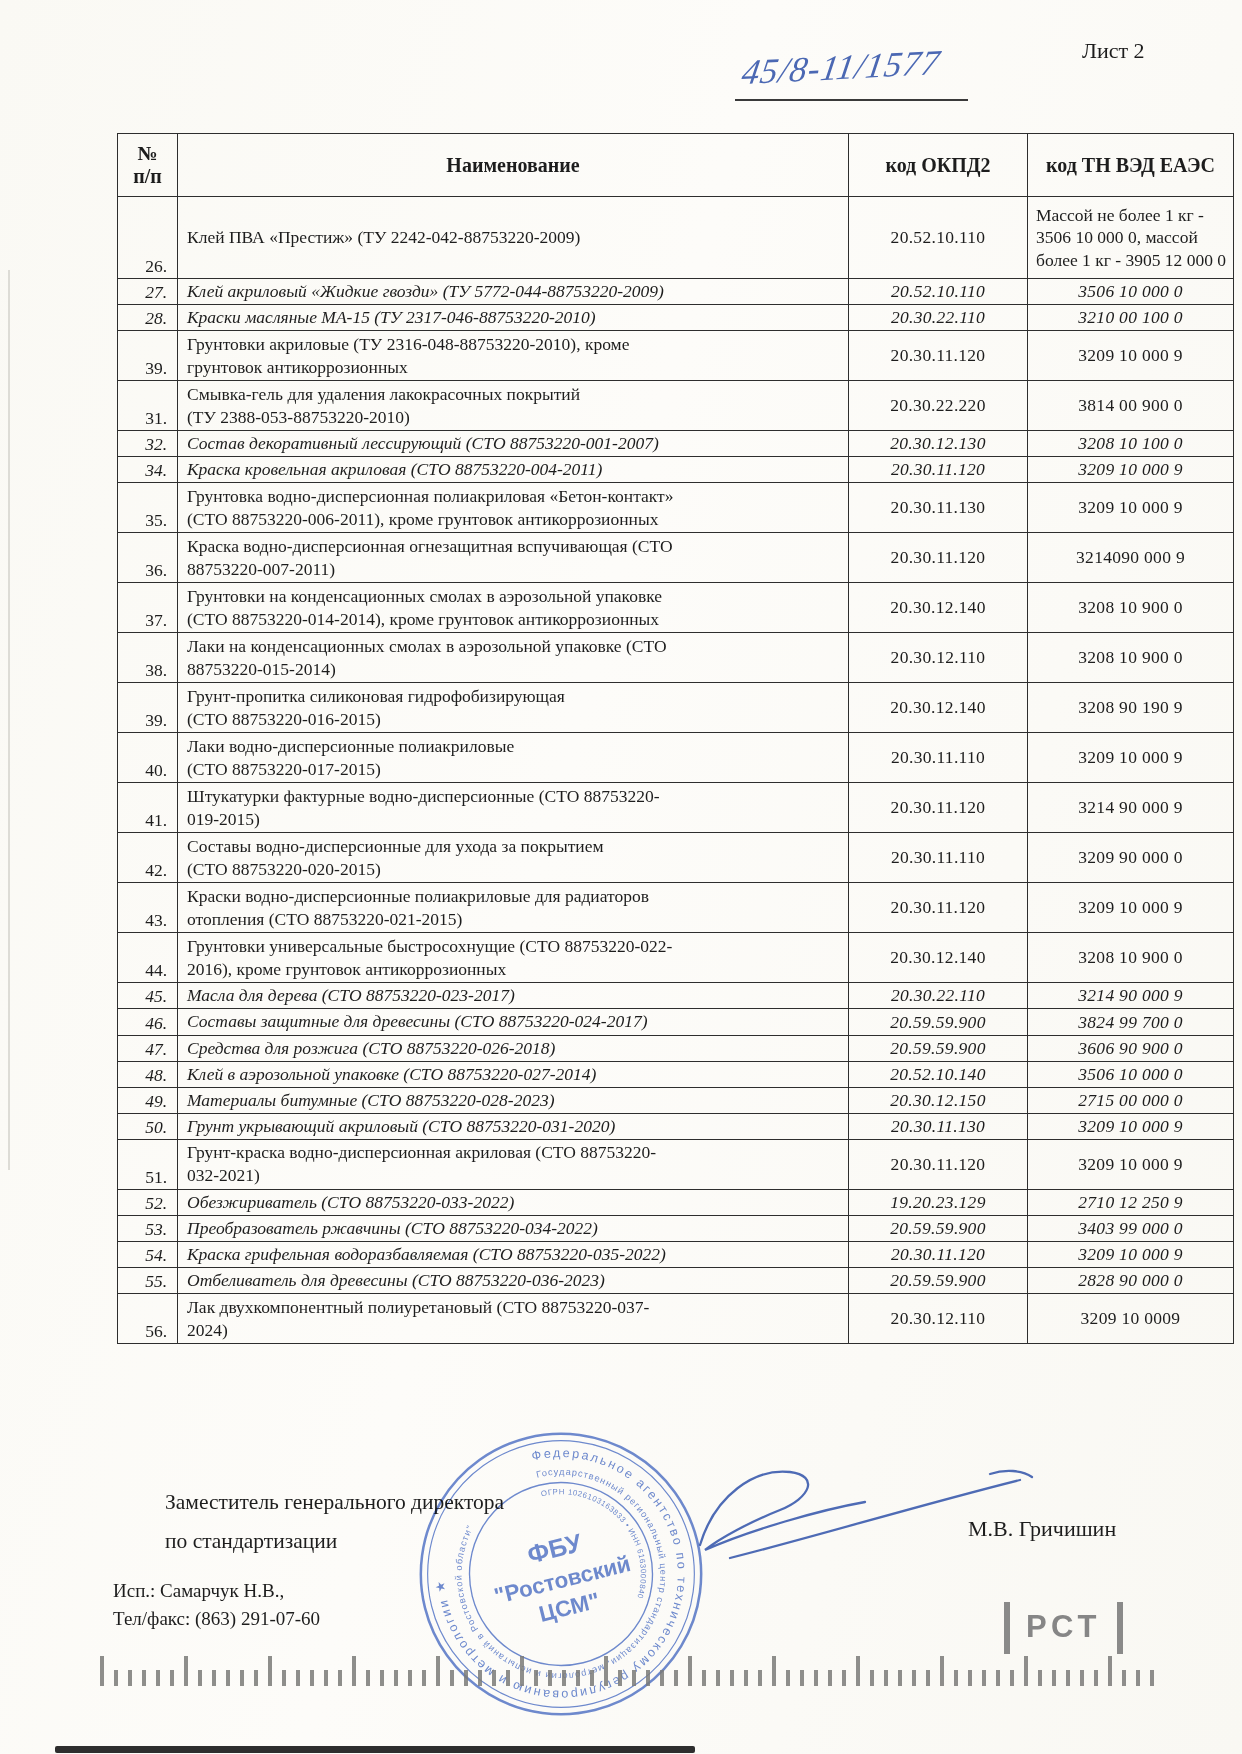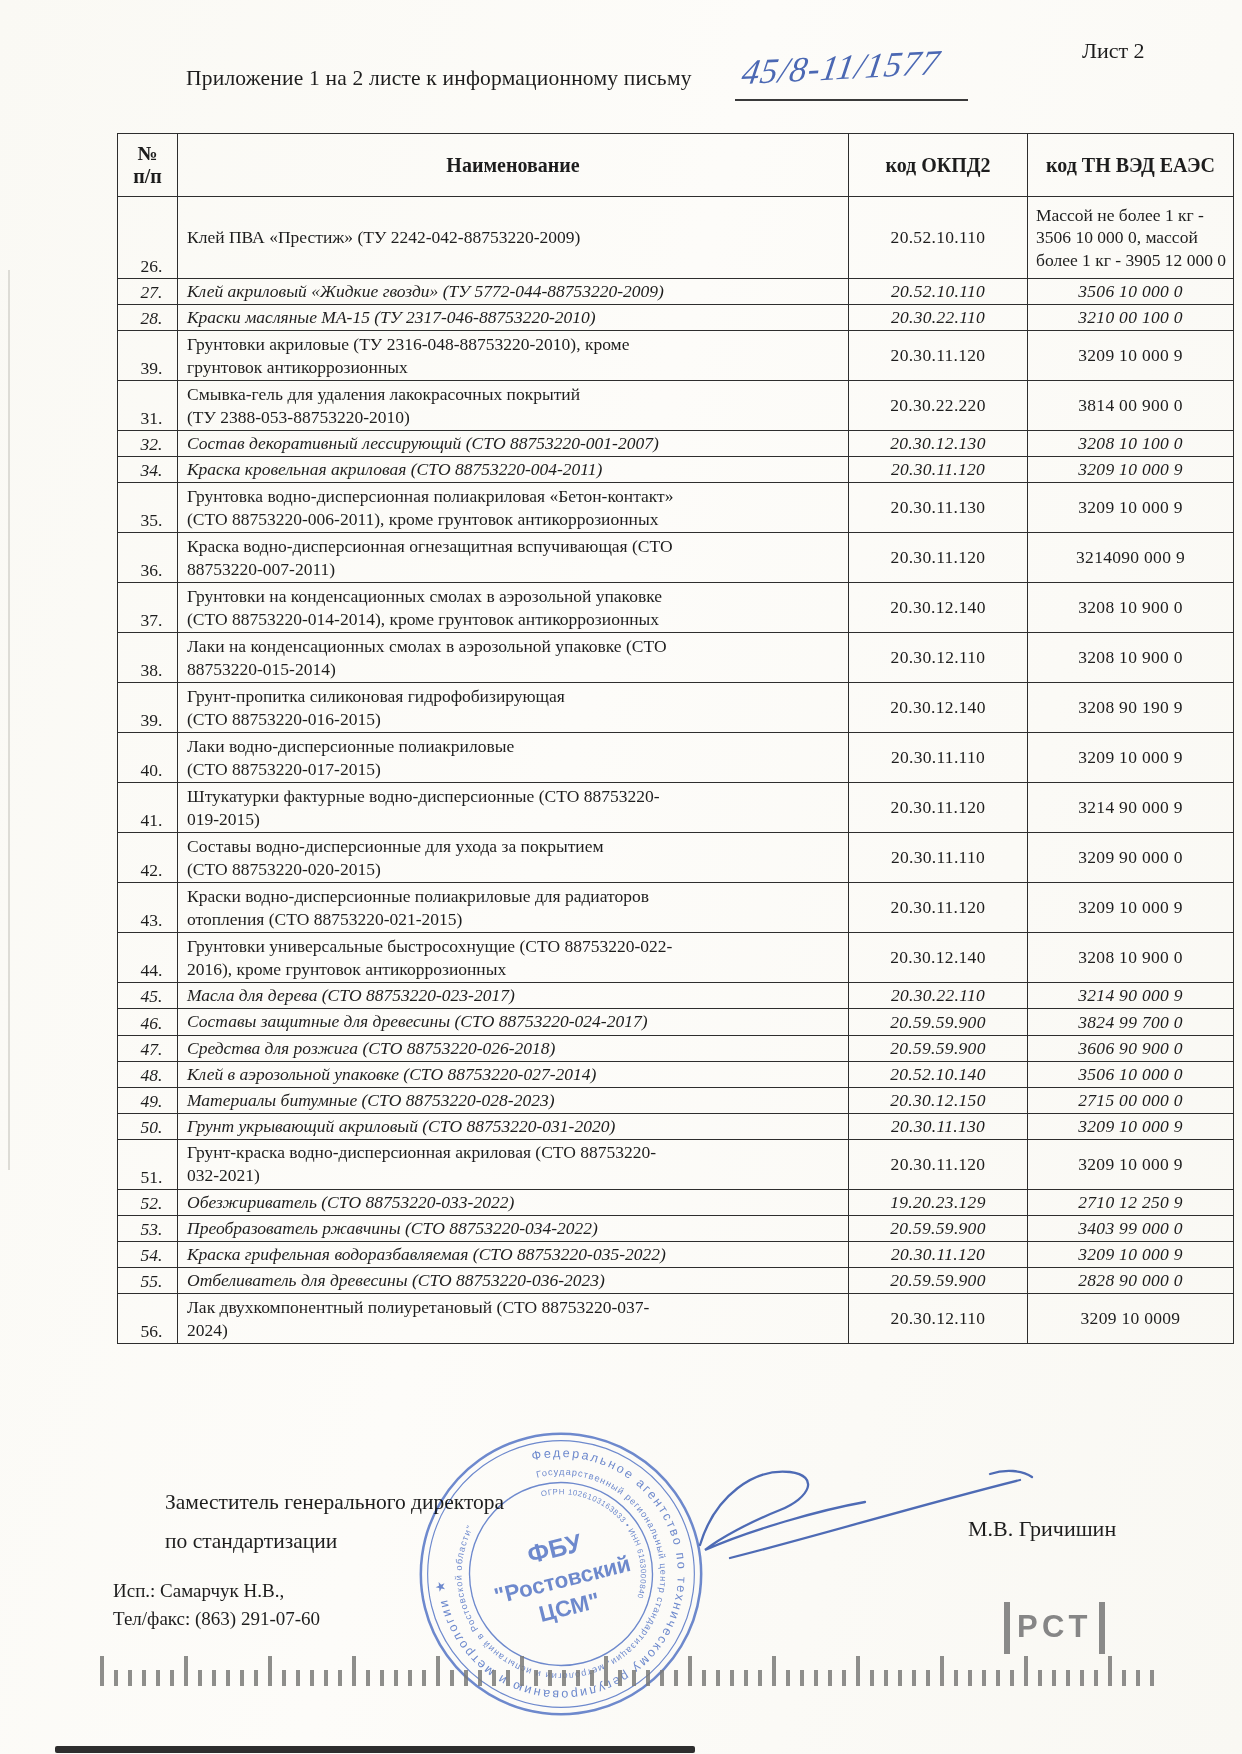--- a/index.html
+++ b/index.html
@@ -24,36 +24,36 @@
 
   table.products{position:absolute;left:117px;top:133px;width:1116px;border-collapse:collapse;table-layout:fixed;
                  background:transparent;}
   table.products col.c-num{width:60px;}
   table.products col.c-name{width:671px;}
   table.products col.c-okpd2{width:179px;}
   table.products col.c-tnved{width:206px;}
   table.products th{border:1.8px solid var(--table-border);font-weight:bold;font-size:20px;text-align:center;
                     vertical-align:middle;line-height:1.15;padding:4px 2px;height:54px;}
   table.products td{border:1.6px solid var(--table-border);font-size:17.5px;}
-  td.num{text-align:center;padding:0 2px 1px 10px;vertical-align:bottom;font-size:18px;}
+  td.num{text-align:right;padding:0 10px 1px 10px;vertical-align:bottom;font-size:18px;}
   td.name{padding:1px 4px 1px 9px;vertical-align:middle;white-space:pre-line;line-height:1.32;}
   td.code{text-align:center;vertical-align:middle;letter-spacing:.3px;}
   td.tnved-note{font-size:14.2px;text-align:left;padding:2px 3px 2px 8px;line-height:1.28;letter-spacing:0;}
   tr.single{height:14px;font-style:italic;} tr.double{height:50px;} tr.tall{height:82px;}
 
   .position-line1{position:absolute;left:165px;top:1490px;font-size:21.5px;}
   .position-line2{position:absolute;left:165px;top:1529px;font-size:21.5px;}
   .signer-name{position:absolute;left:968px;top:1516px;font-size:22px;}
   .executor-line{position:absolute;left:113px;top:1580px;font-size:19px;}
   .phone-line{position:absolute;left:113px;top:1608px;font-size:19px;}
 
   .ruler{position:absolute;left:100px;top:1650px;width:1070px;height:36px;display:flex;align-items:flex-end;overflow:hidden;}
   .bar{display:inline-block;flex:0 0 auto;width:3.5px;height:16px;background:#7a7a78;margin-right:10.5px;opacity:.85;}
   .tallbar{height:30px;}
-  .rst-block{position:absolute;left:1004px;top:1602px;display:flex;align-items:flex-end;gap:7px;}
+  .rst-block{position:absolute;left:1004px;top:1602px;display:flex;align-items:flex-end;gap:16px;}
   .rst-bar{display:inline-block;width:6px;height:52px;background:var(--rst-gray);opacity:.9;}
   .rst-letters{font-family:"Liberation Sans",sans-serif;font-weight:bold;font-size:31px;color:var(--rst-gray);
                letter-spacing:5px;margin-bottom:9px;opacity:.92;}
 
   .stamp{position:absolute;left:415px;top:1428px;transform:rotate(-14deg);opacity:.85;mix-blend-mode:multiply;}
   .stamp text{fill:var(--stamp-blue);font-family:"Liberation Sans",sans-serif;}
   .stamp .ring1{font-size:13px;letter-spacing:2.2px;}
   .stamp .ring2{font-size:9.5px;letter-spacing:1px;}
   .stamp .ring3{font-size:8px;letter-spacing:.6px;}
   .stamp .c1{font-size:26px;font-weight:bold;text-anchor:middle;}
@@ -62,21 +62,20 @@
   .signature{position:absolute;left:660px;top:1450px;opacity:.9;}
   .signature path{stroke:var(--ink-blue);stroke-width:2.3;fill:none;stroke-linecap:round;}
 </style>
 </head>
 <body>
 
 <div class="page">
   <div class="scan-edge"></div>
 
   <div class="sheet-label">Лист 2</div>
-  <div class="appendix-text">Приложение 1 на 2 листе к информационному письму</div>
   <div class="hand-underline"></div>
   <div class="handwritten">45/8-11/1577</div>
 
   <table class="products">
     <colgroup>
       <col class="c-num">
         <col class="c-name">
         <col class="c-okpd2">
         <col class="c-tnved">
     </colgroup>

